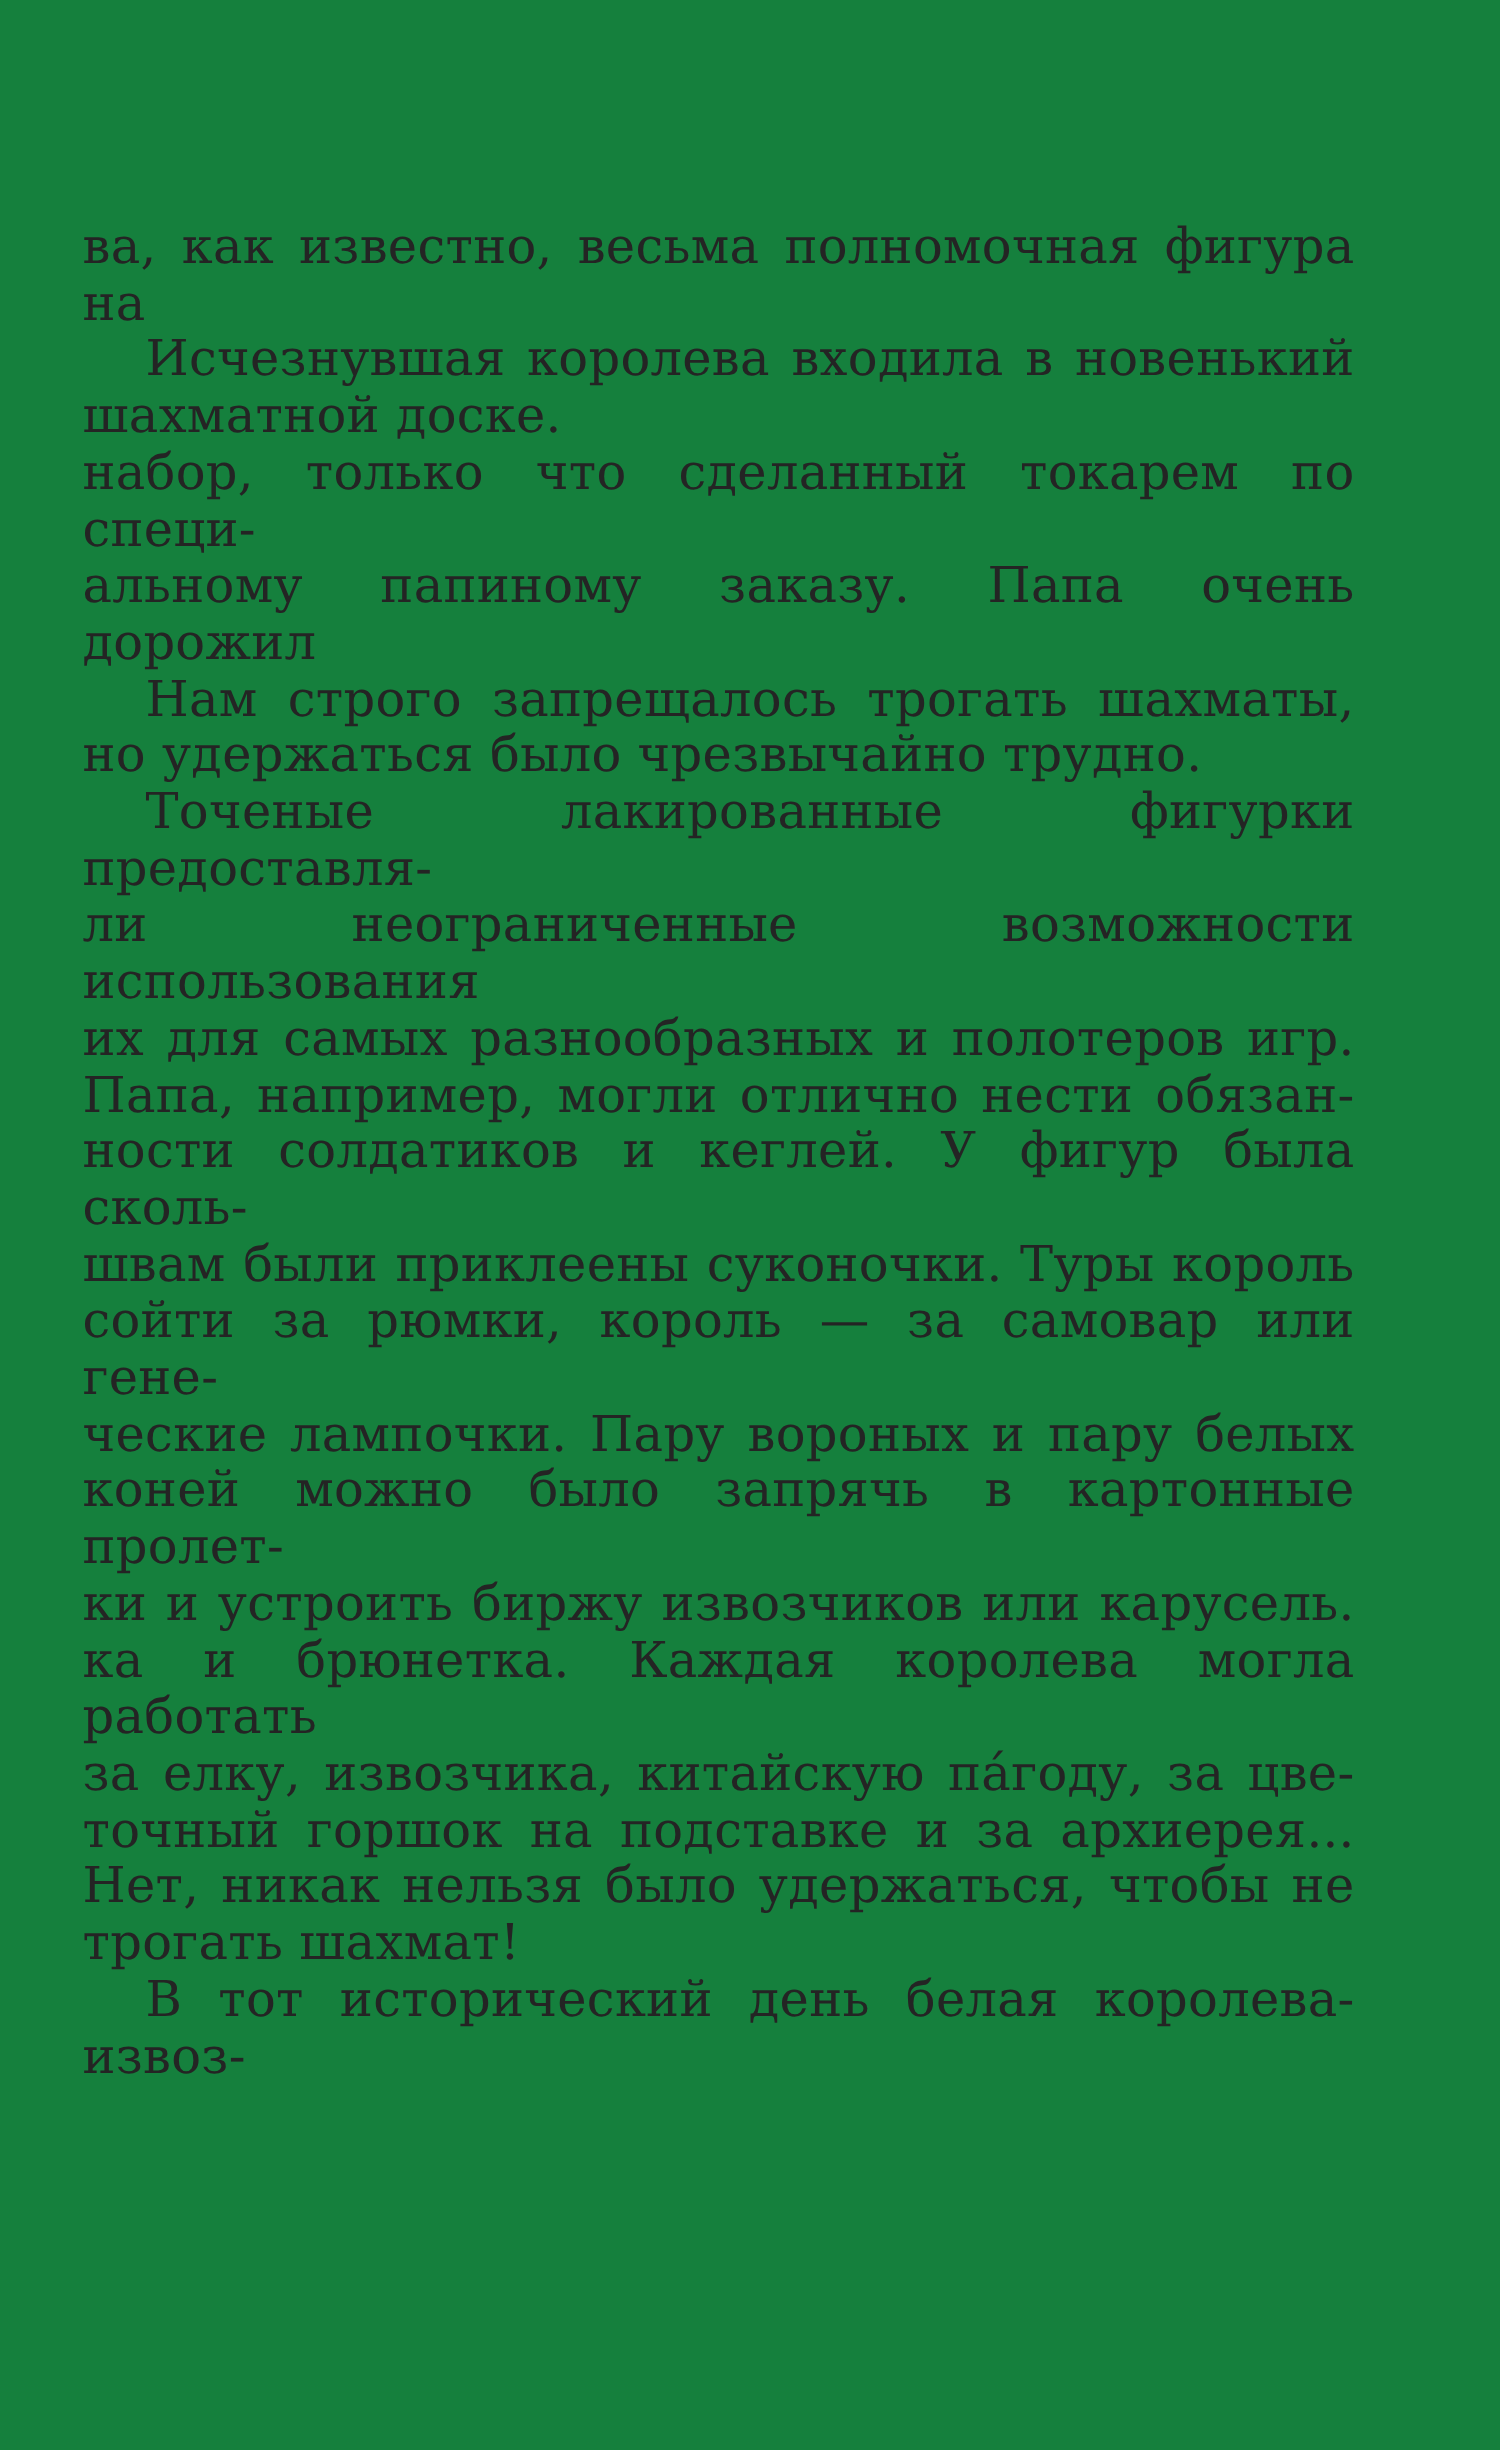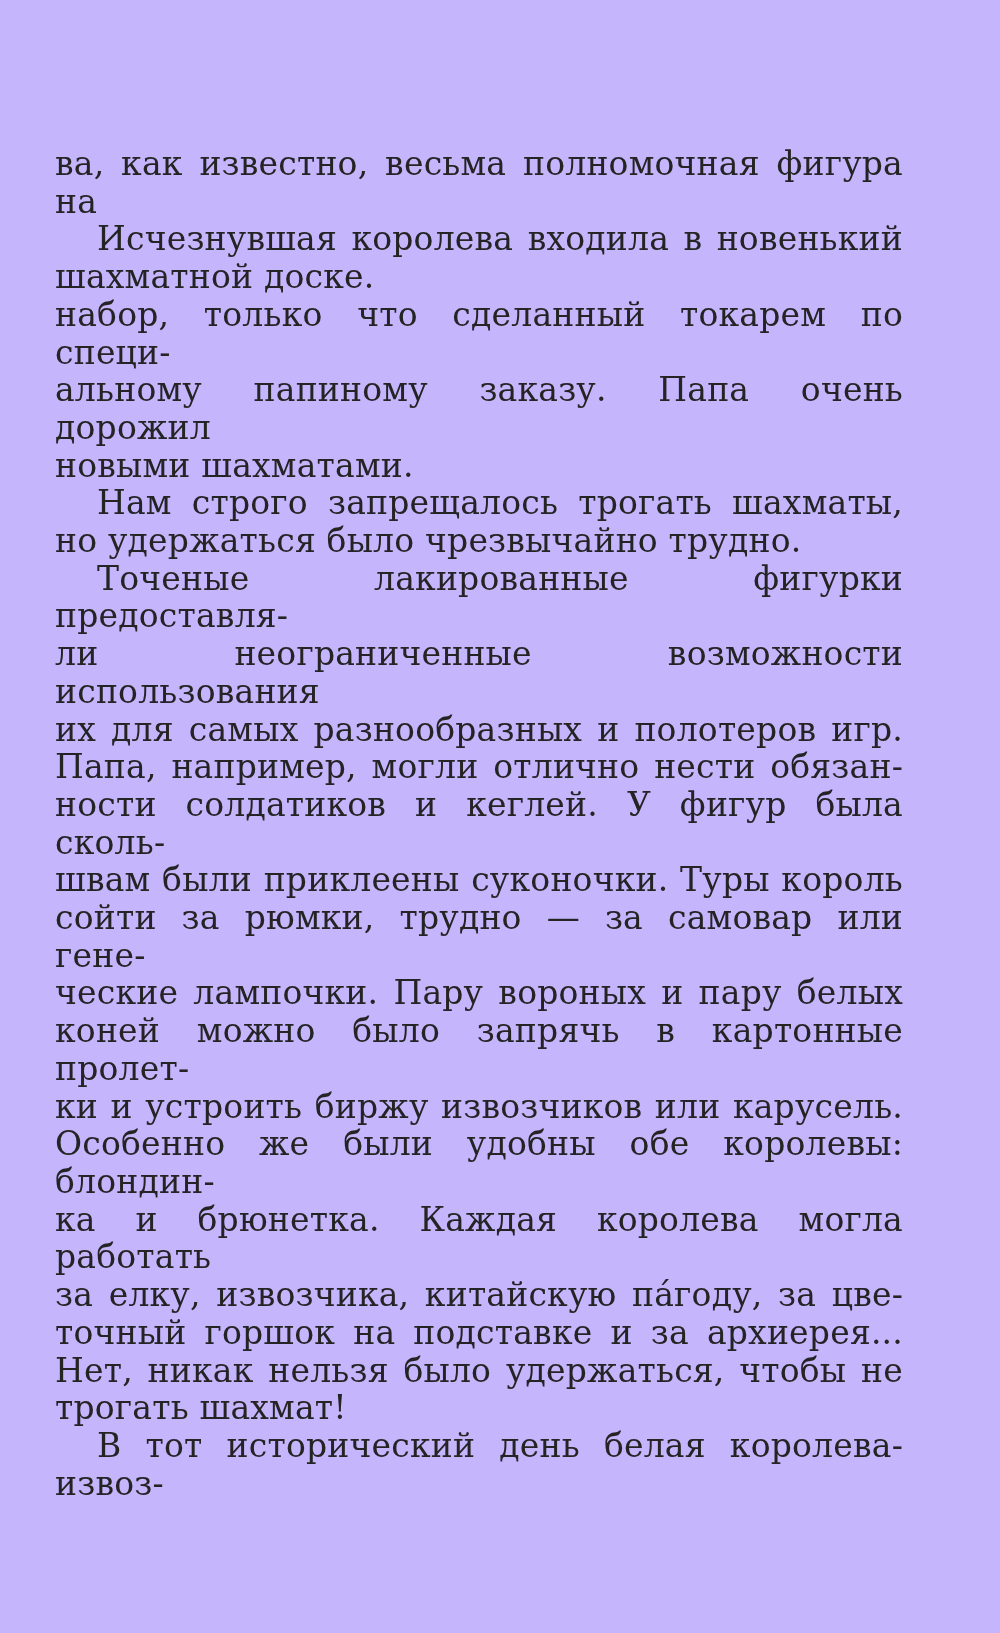--- a/index.html
+++ b/index.html
@@ -4,21 +4,21 @@
 <style>
   html, body {
     margin: 0;
     padding: 0;
     background: #ffffff;
   }
   .page {
     position: relative;
     width: 1000px;
     height: 1633px;
-    background: #c4b5fd;
+    background: #15803d;
     overflow: hidden;
     font-family: "DejaVu Serif", serif;
     color: #242424;
   }
   .text-column {
     position: absolute;
     left: 55px;
     top: 145px;
     width: 848px;
     font-size: 33px;
@@ -37,34 +37,32 @@
 </head>
 <body>
 
 <div class="page">
   <div class="text-column" id="text-column">
       <div class="line just">ва, как известно, весьма полномочная фигура на</div>
       <div class="line just indent">Исчезнувшая королева входила в новенький</div>
       <div class="line left">шахматной доске.</div>
       <div class="line just">набор, только что сделанный токарем по специ-</div>
       <div class="line just">альному папиному заказу. Папа очень дорожил</div>
-      <div class="line left">новыми шахматами.</div>
       <div class="line just indent">Нам строго запрещалось трогать шахматы,</div>
       <div class="line left">но удержаться было чрезвычайно трудно.</div>
       <div class="line just indent">Точеные лакированные фигурки предоставля-</div>
       <div class="line just">ли неограниченные возможности использования</div>
       <div class="line just">их для самых разнообразных и полотеров игр.</div>
       <div class="line just">Папа, например, могли отлично нести обязан-</div>
       <div class="line just">ности солдатиков и кеглей. У фигур была сколь-</div>
       <div class="line just">швам были приклеены суконочки. Туры король</div>
-      <div class="line just">сойти за рюмки, трудно — за самовар или гене-</div>
+      <div class="line just">сойти за рюмки, король — за самовар или гене-</div>
       <div class="line just">ческие лампочки. Пару вороных и пару белых</div>
       <div class="line just">коней можно было запрячь в картонные пролет-</div>
       <div class="line just">ки и устроить биржу извозчиков или карусель.</div>
-      <div class="line just">Особенно же были удобны обе королевы: блондин-</div>
       <div class="line just">ка и брюнетка. Каждая королева могла работать</div>
       <div class="line just">за елку, извозчика, китайскую па́году, за цве-</div>
       <div class="line just">точный горшок на подставке и за архиерея...</div>
       <div class="line just">Нет, никак нельзя было удержаться, чтобы не</div>
       <div class="line left">трогать шахмат!</div>
       <div class="line just indent">В тот исторический день белая королева-извоз-</div>
     </div>
 </div>
 
 </body></html>

